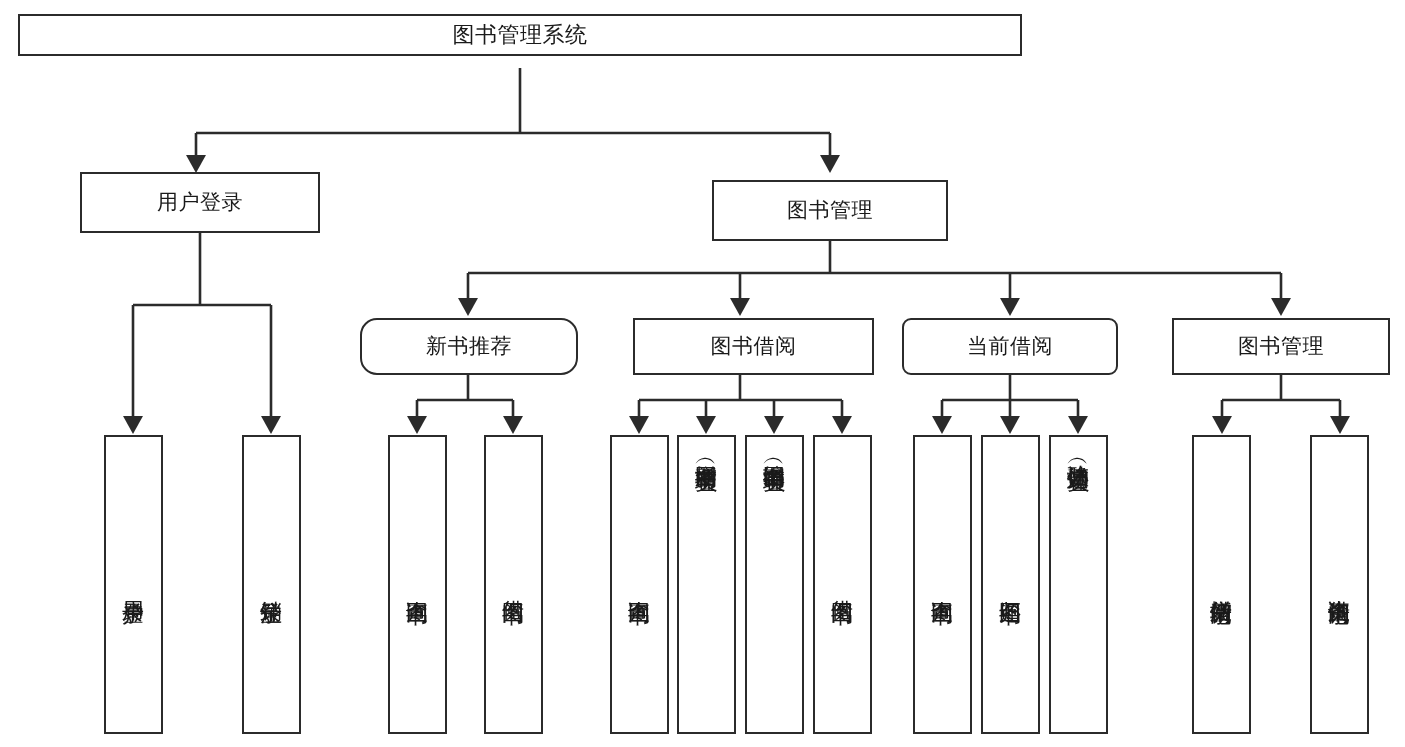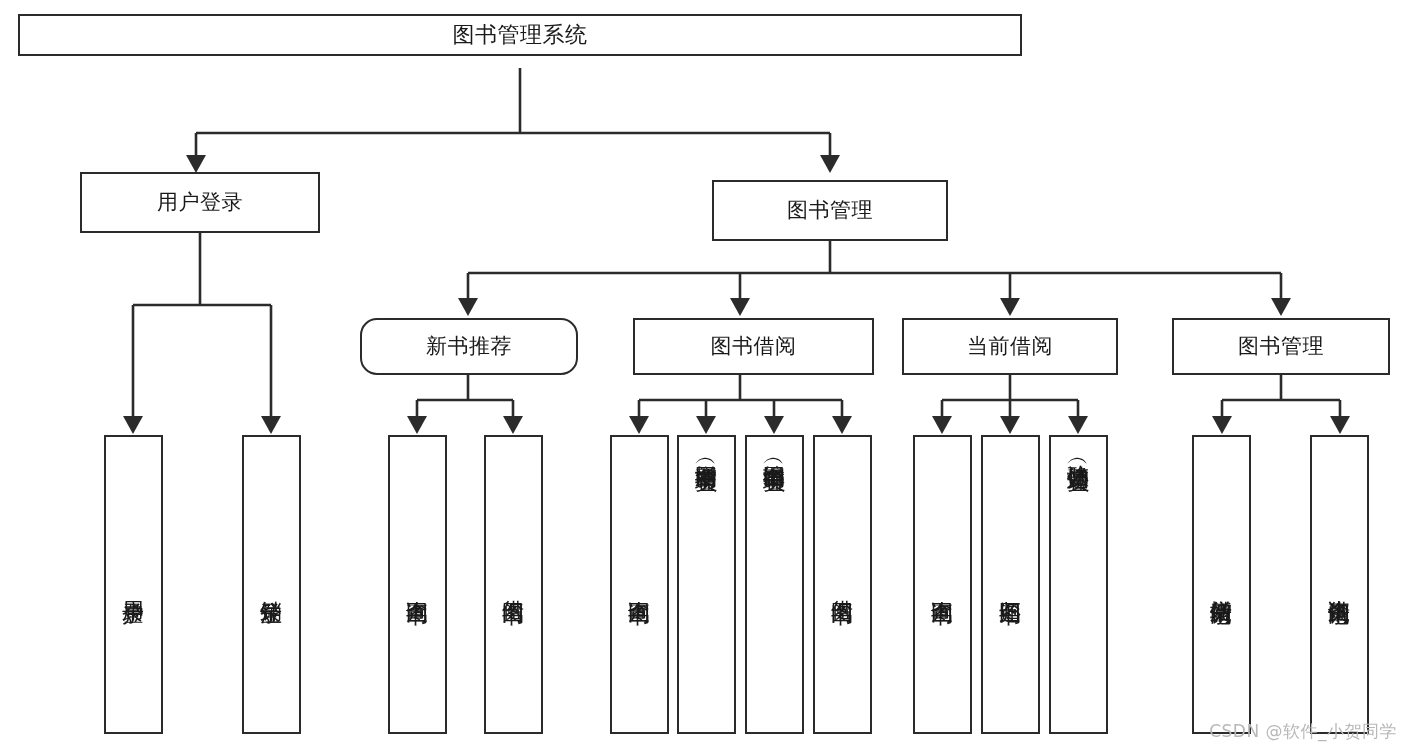--- a/index.html
+++ b/index.html
@@ -142,21 +142,21 @@
   <div class="node horiz" style="left:712px; top:180px; width:236px; height:61px;">
     <span class="node-label">图书管理</span>
   </div>
 
   <div class="node horiz" style="left:360px; top:318px; width:218px; height:57px;border-radius:17px;">
     <span class="node-label">新书推荐</span>
   </div>
   <div class="node horiz" style="left:633px; top:318px; width:241px; height:57px;text-align:right;">
     <span class="node-label">图书借阅</span>
   </div>
-  <div class="node horiz" style="left:902px; top:318px; width:216px; height:57px;">
+  <div class="node horiz" style="left:902px; top:318px; width:216px; height:57px;border-radius:9px;">
     <span class="node-label">当前借阅</span>
   </div>
   <div class="node horiz" style="left:1172px; top:318px; width:218px; height:57px;">
     <span class="node-label">图书管理</span>
   </div>
 
   <div class="node vert center-v" style="left:104px; top:435px; width:59px; height:299px;">
     <span class="node-label">用户登录</span>
   </div>
   <div class="node vert center-v" style="left:242px; top:435px; width:59px; height:299px;">
@@ -193,15 +193,14 @@
     <span class="node-label">确认归还（管理员）</span>
   </div>
 
   <div class="node vert center-v" style="left:1192px; top:435px; width:59px; height:299px;">
     <span class="node-label">新增借阅记录</span>
   </div>
   <div class="node vert center-v" style="left:1310px; top:435px; width:59px; height:299px;">
     <span class="node-label">查询借阅记录</span>
   </div>
 
-  <div id="watermark">CSDN @软件_小贺同学</div>
 
 </div>
 
 </body></html>

